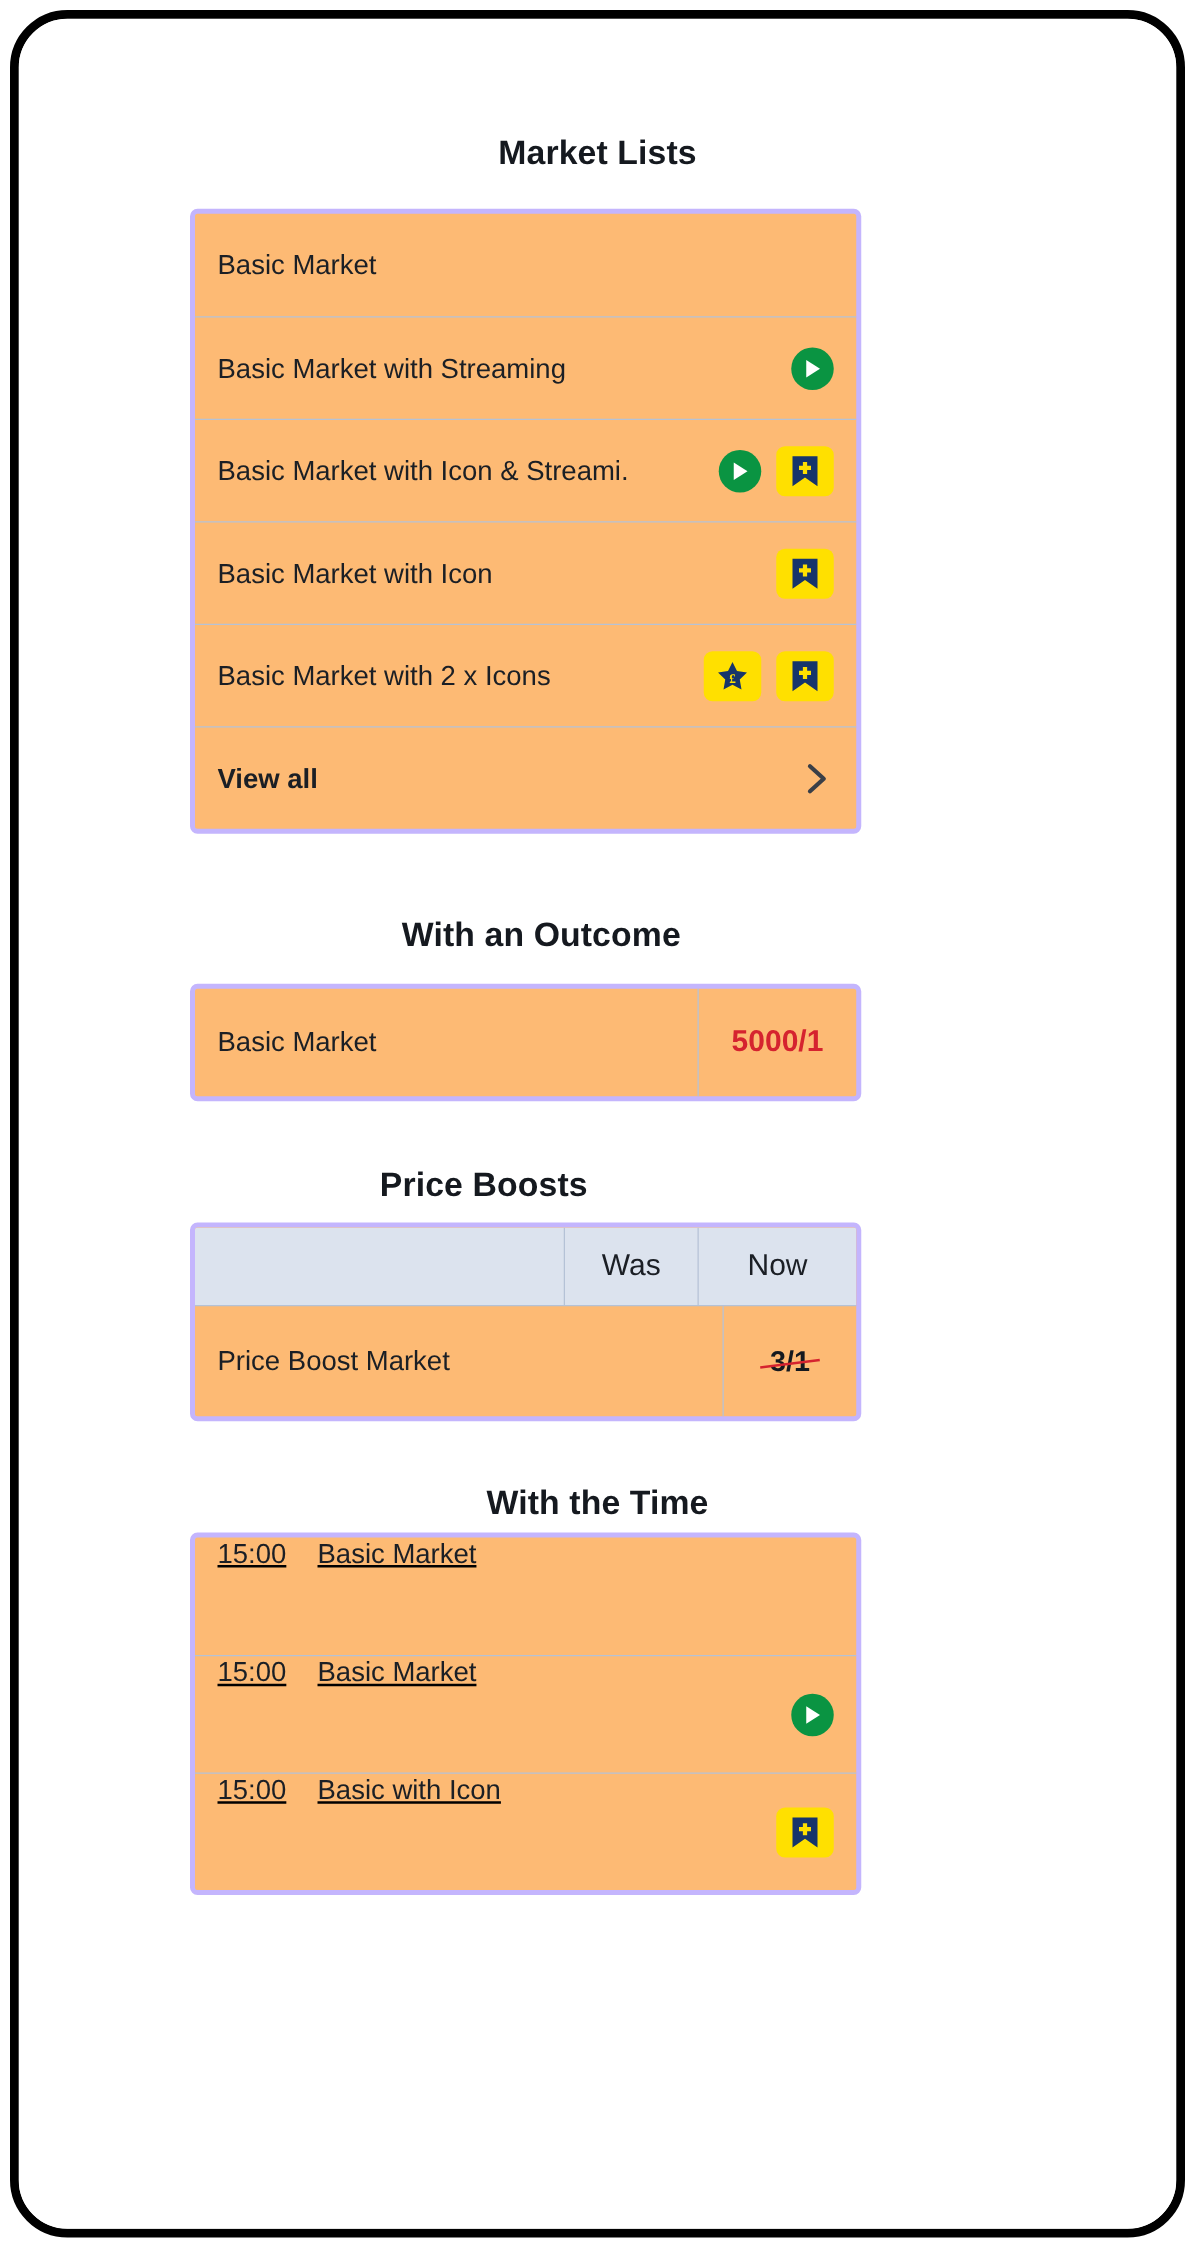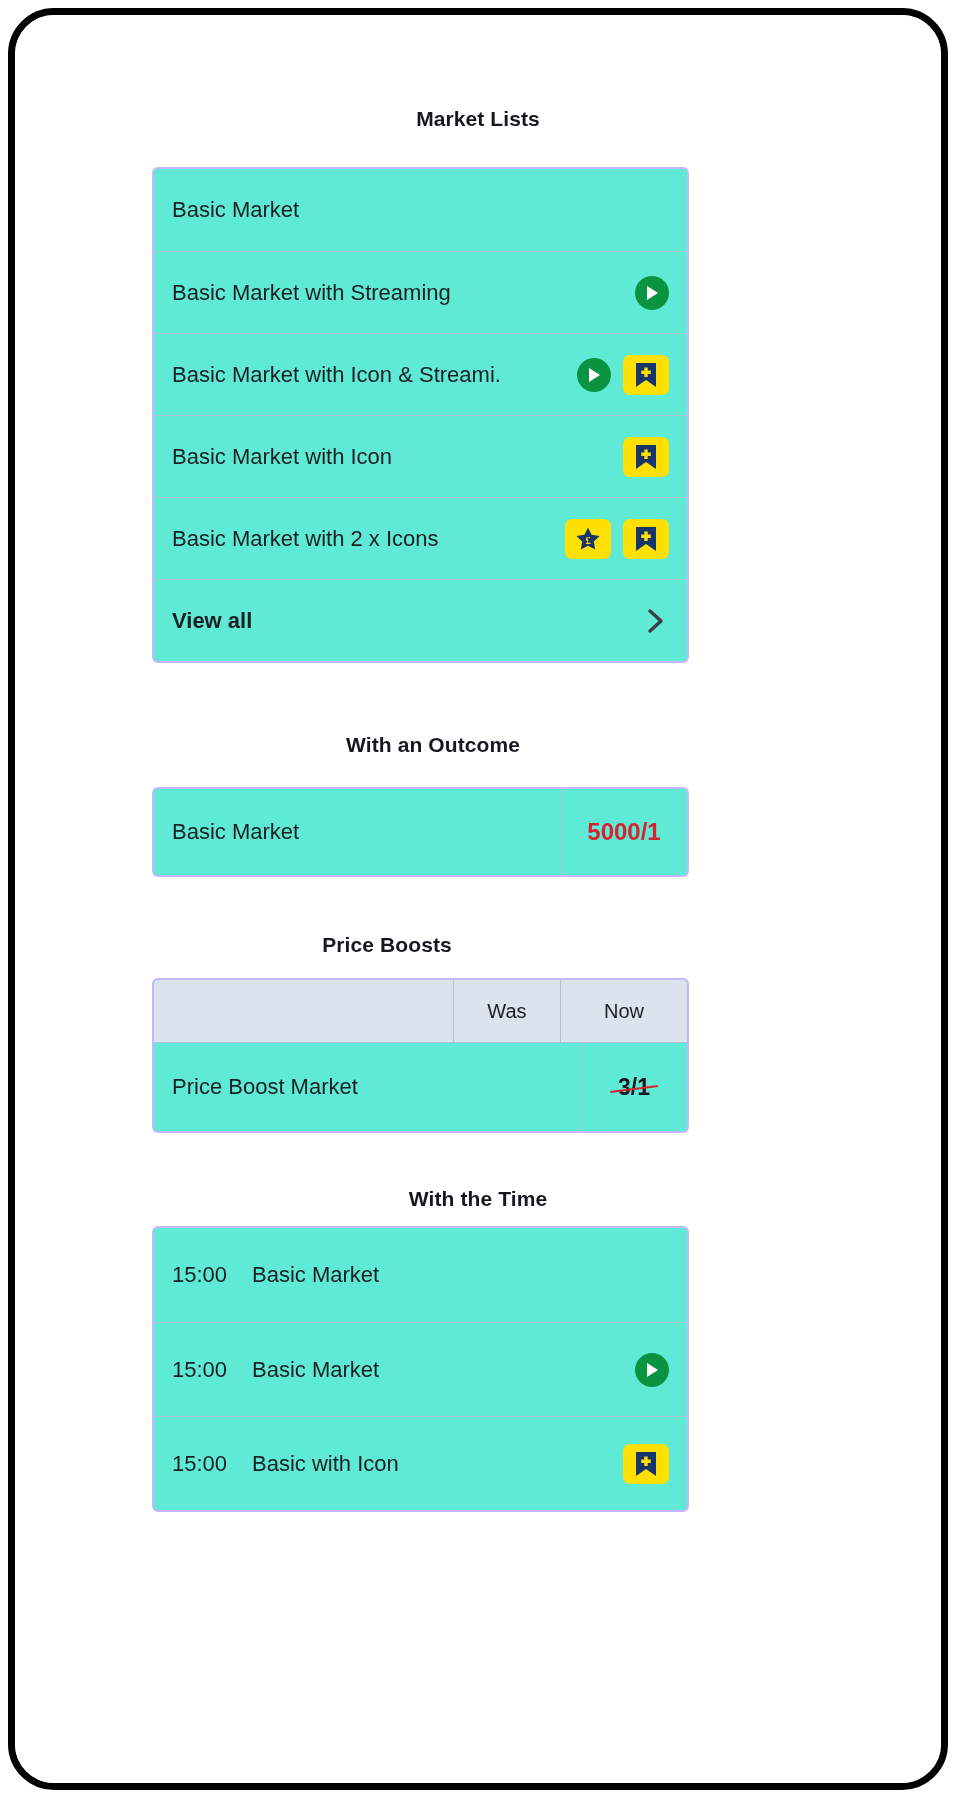--- a/index.html
+++ b/index.html
@@ -30,31 +30,31 @@
   .screen {
     position: absolute;
     inset: 0;
     background: #ffffff;
     overflow: hidden;
   }
 
   
   .section-title {
     text-align: center;
-    font-size: 21px;
+    font-size: 27px;
     font-weight: 700;
     color: #15191f;
     letter-spacing: 0.1px;
   }
 
   .card {
     box-sizing: border-box;
-    border: 2px solid #c4b5fd;
+    border: 4px solid #c4b5fd;
     border-radius: 6px;
-    background: #5eead4;
+    background: #fdba74;
     overflow: hidden;
   }
 
   .row {
     box-sizing: border-box;
     display: flex;
     align-items: center;
     padding: 0 18px;
     border-top: 1px solid #b5c2d6;
     min-height: 82px;
@@ -145,21 +145,21 @@
     min-height: 62px;
   }
   .pb-body {
     display: flex;
     border-top: 1px solid #b5c2d6;
     min-height: 88px;
   }
   .pb-c1 { flex: 1 1 auto; display: flex; align-items: center; padding: 0 18px; }
   .pb-c2 { flex: 0 0 106px; border-left: 1px solid #b5c2d6; display: flex; align-items: center; justify-content: center; }
   .pb-c3 { flex: 0 0 126px; border-left: 1px solid #b5c2d6; display: flex; align-items: center; justify-content: center; }
-  .pb-head .pb-c2, .pb-head .pb-c3 { font-size: 20px; color: #1b1f25; }
+  .pb-head .pb-c2, .pb-head .pb-c3 { font-size: 24px; color: #1b1f25; }
   .pb-body .pb-c1 { font-size: 22px; color: #1b1f25; }
   .pb-was {
     font-size: 23px;
     font-weight: 700;
     color: #15191f;
     position: relative;
     display: inline-block;
     padding: 0 4px;
   }
   .pb-was::after {
@@ -176,24 +176,24 @@
   .pb-now {
     font-size: 23px;
     font-weight: 700;
     color: #15191f;
   }
 
   
   .time-row {
     box-sizing: border-box;
     display: flex;
-    align-items: center;
     padding: 0 18px;
     border-top: 1px solid #b5c2d6;
     min-height: 94px;
+    text-decoration: underline;
   }
   .time-row:first-child { border-top: none; }
   .time-val {
     font-size: 22px;
     color: #1b1f25;
     flex: 0 0 auto;
     width: 80px;
   }
   .time-name {
     font-size: 22px;

